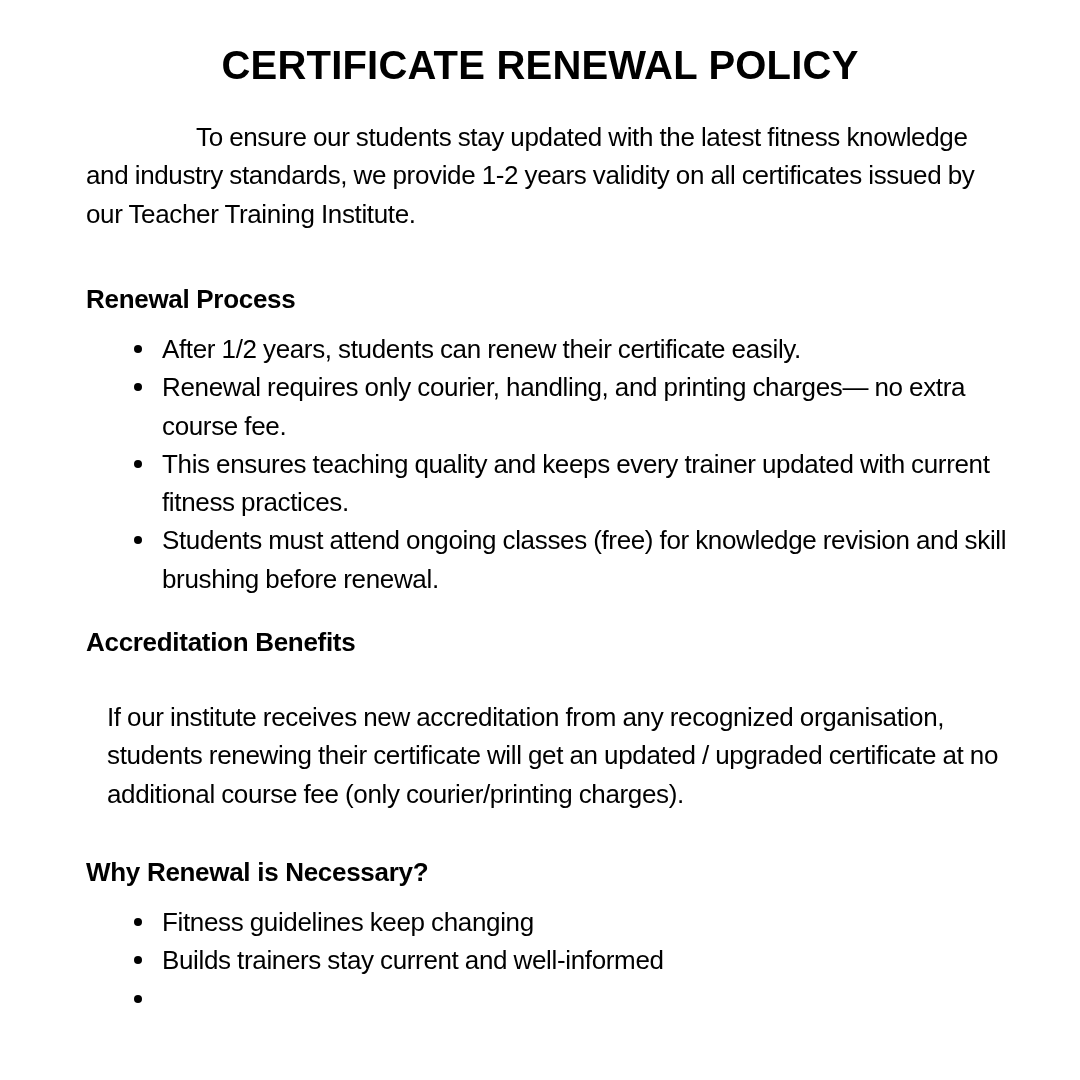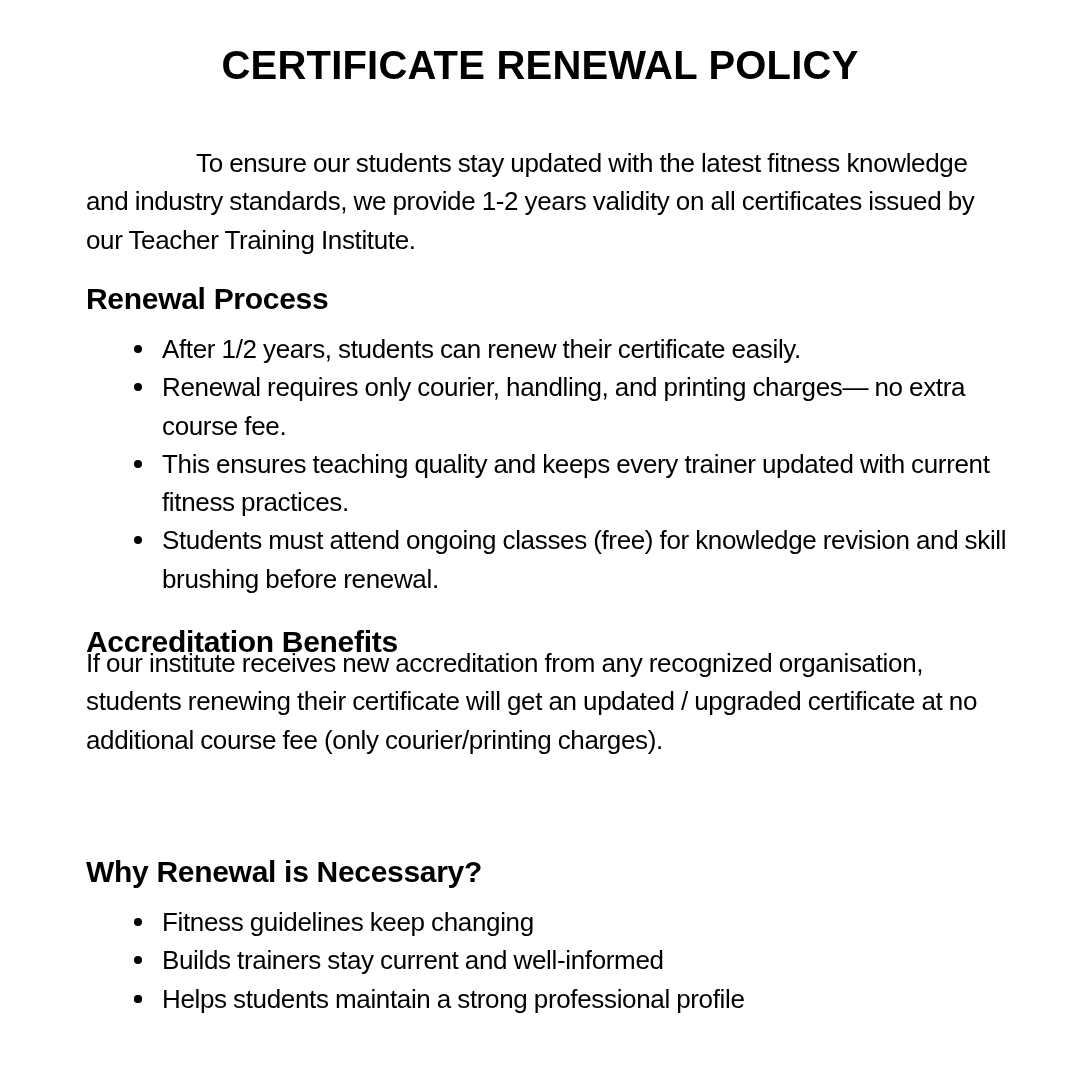--- a/index.html
+++ b/index.html
@@ -28,35 +28,35 @@
       top: 40px;
       text-align: center;
       font-weight: bold;
       font-size: 40px;
       line-height: 50px;
       letter-spacing: 0.2px;
       margin: 0;
     }
     .intro {
       position: absolute;
-      top: 144px;
+      top: 118px;
       left: 0;
       width: 910px;
       font-size: 26px;
       line-height: 38.3px;
       text-indent: 110px;
       letter-spacing: -0.35px;
       word-spacing: -0.5px;
       margin: 0;
     }
     .section-heading {
       position: absolute;
       left: 0;
       font-weight: bold;
-      font-size: 30px;
+      font-size: 26px;
       line-height: 38px;
       letter-spacing: -0.3px;
       margin: 0;
     }
     .bullets {
       position: absolute;
       left: 16px;
       width: 910px;
       list-style: none;
       margin: 12px;
@@ -85,21 +85,21 @@
       width: 910px;
       font-size: 26px;
       line-height: 38.3px;
       letter-spacing: -0.35px;
       word-spacing: -0.5px;
       margin: 0;
     }
     #renewal-heading { top: 280px; }
     #renewal-list { top: 318px; }
     #accred-heading { top: 623px; }
-    #accred-para { top: 644px; }
+    #accred-para { top: 698px; margin-left: 21px; }
     #why-heading { top: 853px; }
     #why-list { top: 891px; }
   </style>
 </head>
 <body>
 
 <div class="page">
   <h1 class="title">CERTIFICATE RENEWAL POLICY</h1>
 
   <p class="intro">To ensure our students stay updated with the latest fitness knowledge and industry standards, we provide 1-2 years validity on all certificates issued by our Teacher Training Institute.</p>
@@ -113,15 +113,14 @@
   </ul>
 
   <h2 class="section-heading" id="accred-heading">Accreditation Benefits</h2>
   <p class="para" id="accred-para">If our institute receives new accreditation from any recognized organisation, students renewing their certificate will get an updated / upgraded certificate at no additional course fee (only courier/printing charges).</p>
 
   <h2 class="section-heading" id="why-heading">Why Renewal is Necessary?</h2>
   <ul class="bullets" id="why-list">
     <li><span class="bullet-dot"></span><span>Fitness guidelines keep changing</span></li>
     <li><span class="bullet-dot"></span><span>Builds trainers stay current and well-informed</span></li>
     <li><span class="bullet-dot"></span></li>
-    <li><span class="bullet-dot"></span><span>Helps students maintain a strong professional profile</span></li>
   </ul>
 </div>
 
 </body></html>

